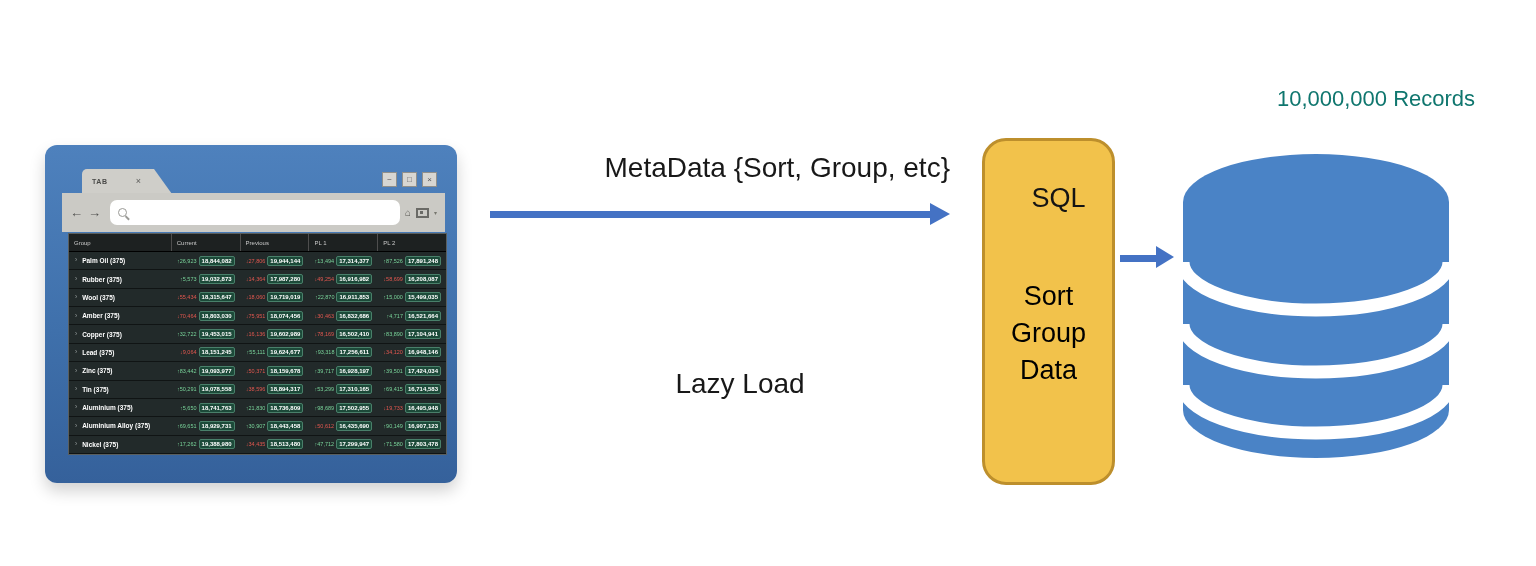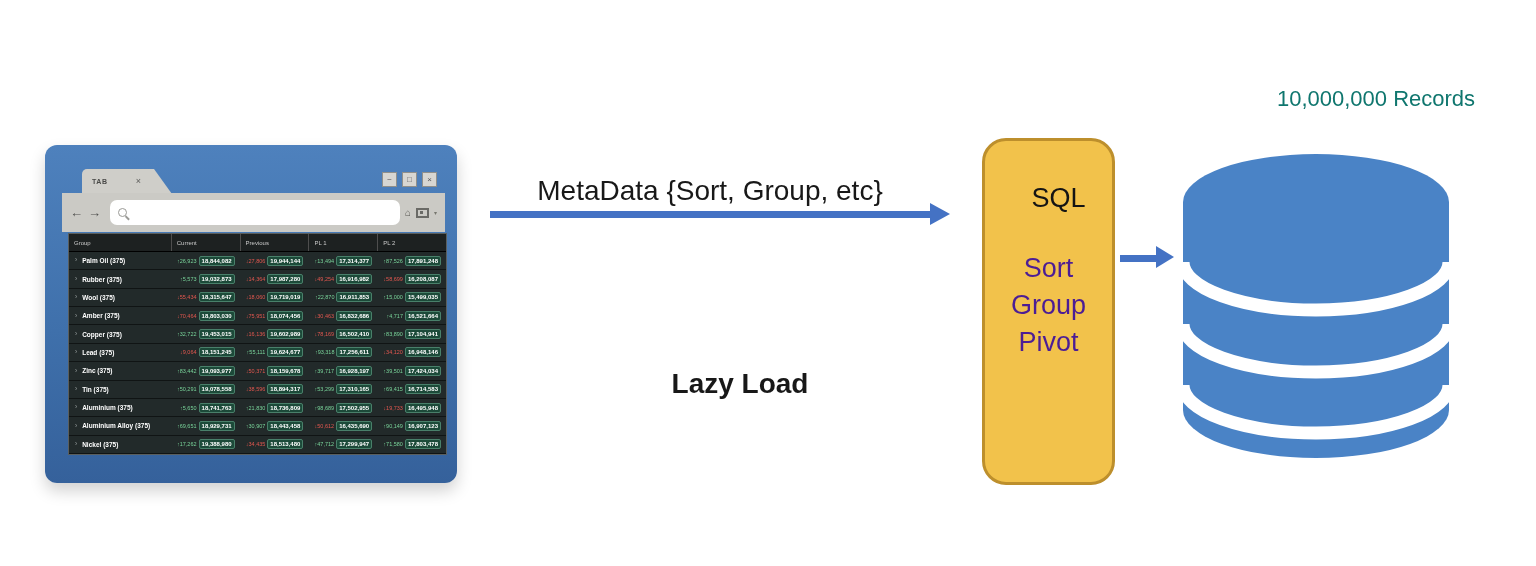--- a/index.html
+++ b/index.html
@@ -45,35 +45,35 @@
   .gname{color:#ffffff;font-weight:bold;font-size:6.5px;white-space:nowrap;}
   .g-cell{width:18.25%;display:flex;justify-content:flex-end;align-items:center;gap:2px;
           padding-right:5px;box-sizing:border-box;}
   .delta{font-size:5.5px;white-space:nowrap;}
   .delta.up{color:#79d49a;}
   .delta.down{color:#e2574f;}
   .val{font-size:6px;font-weight:bold;color:#fff;background:#1c4a39;border:1px solid #49806a;
        border-radius:2px;padding:0 2px;line-height:8px;white-space:nowrap;}
 
   
-  .arrow-label{position:absolute;left:470px;top:175px;width:480px;text-align:center;
+  .arrow-label{position:absolute;left:470px;top:152px;width:480px;text-align:right;
                font-size:28px;color:#181818;font-weight:500;}
   .arrow-line{position:absolute;background:#4472C4;height:7px;}
   .arrow-line.main{left:490px;top:211px;width:442px;}
   .arrow-head{position:absolute;width:0;height:0;}
   .arrow-head.main-head{left:930px;top:203px;border-left:20px solid #4472C4;
                         border-top:11.5px solid transparent;border-bottom:11.5px solid transparent;}
   .lazy{position:absolute;left:555px;top:366px;width:370px;text-align:center;font-size:28px;
-        color:#181818;line-height:35px;font-weight:700;}
+        color:#181818;line-height:35px;font-weight:400;}
 
   
   .sqlbox{position:absolute;left:982px;top:138px;width:133px;height:347px;background:#F2C24B;
           border:3px solid #BD8F2C;border-radius:24px;box-sizing:border-box;text-align:center;}
   .sql-title{margin-top:42px;font-size:27px;color:#141414;font-weight:500;padding-left:20px;}
-  .sql-items{margin-top:36px;line-height:37px;font-size:27px;color:#4c1d95;font-weight:500;}
+  .sql-items{margin-top:64px;line-height:37px;font-size:27px;color:#000000;font-weight:500;}
 
   .arrow-line.small{left:1120px;top:255px;width:38px;}
   .arrow-head.small-head{left:1156px;top:246px;border-left:18px solid #4472C4;
                          border-top:11px solid transparent;border-bottom:11px solid transparent;}
 
   
   .db-title{position:absolute;left:1206px;top:86px;width:340px;text-align:center;font-size:22px;
             color:#0f766e;font-weight:500;}
   .db{position:absolute;left:1180px;top:152px;width:272px;height:312px;}
 </style>
@@ -363,21 +363,21 @@
 
   <div class="lazy">
     <div>Lazy Load</div>
   </div>
 
   <div class="sqlbox">
     <div class="sql-title">SQL</div>
     <div class="sql-items">
         <div>Sort</div>
         <div>Group</div>
-        <div>Pivot</div>
+        <div>Data</div>
       </div>
   </div>
 
   <div class="arrow-line small"></div>
   <div class="arrow-head small-head"></div>
 
   <div class="db-title">10,000,000 Records</div>
   <svg class="db" viewBox="0 0 272 312" xmlns="http://www.w3.org/2000/svg">
     <path d="M3,50 A133,48 0 0 1 269,50 L269,258 A133,48 0 0 1 3,258 Z" fill="#4A83C6"></path>
     <path d="M3,110 A133,48 0 0 0 269,110" stroke="#ffffff" stroke-width="13" fill="none"></path>

